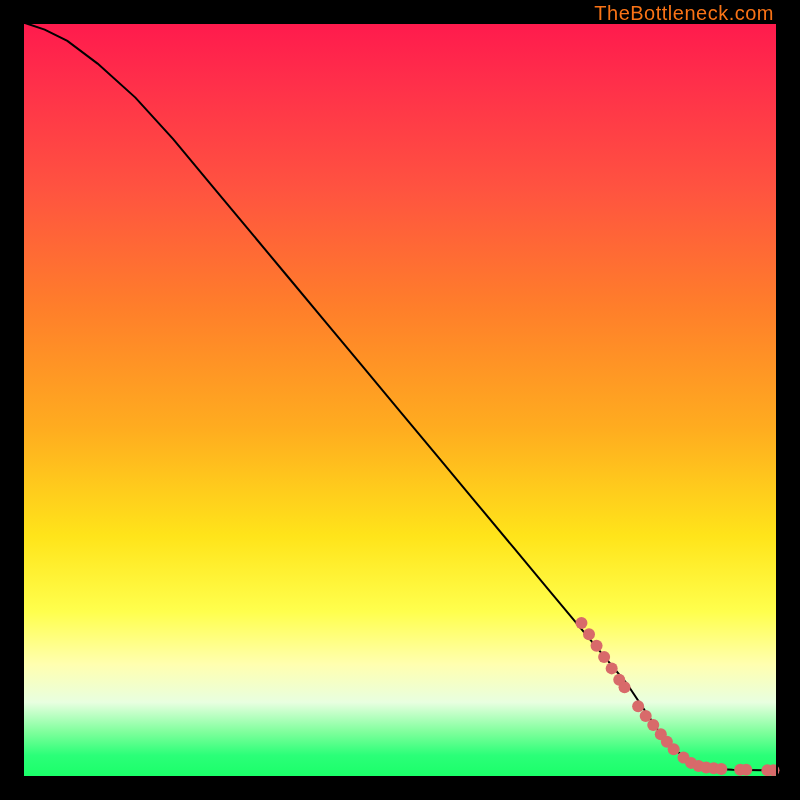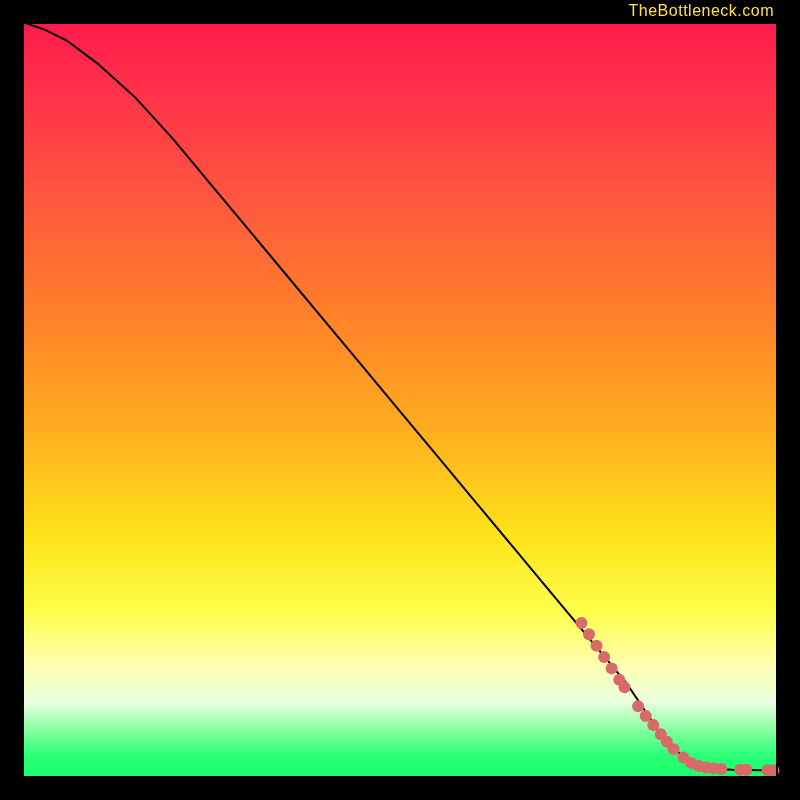--- a/index.html
+++ b/index.html
@@ -44,22 +44,22 @@
     left: 0; top: 0;
     width: 100%; height: 100%;
     border: 2px solid #000;
     box-sizing: border-box;
     pointer-events: none;
   }
   .attribution {
     position: absolute;
     top: 2px;
     right: 26px;
-    color: #fde047;
-    font-size: 16px;
+    color: #f97316;
+    font-size: 20px;
     letter-spacing: 0.5px;
   }
   svg.curve {
     position: absolute;
     left: 0; top: 0;
     width: 100%; height: 100%;
     overflow: visible;
   }
 </style>
 </head>

